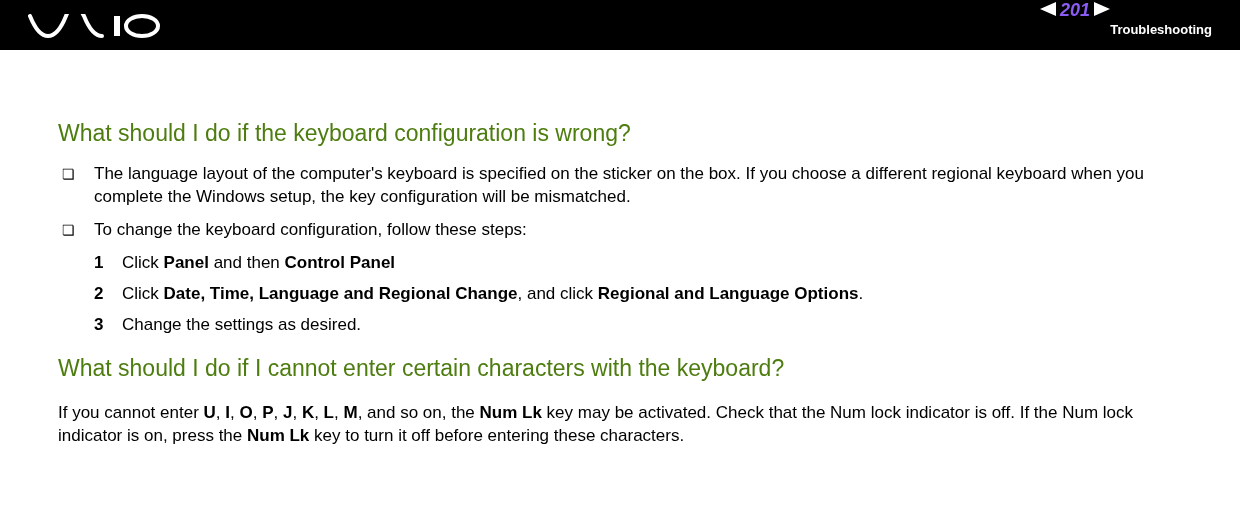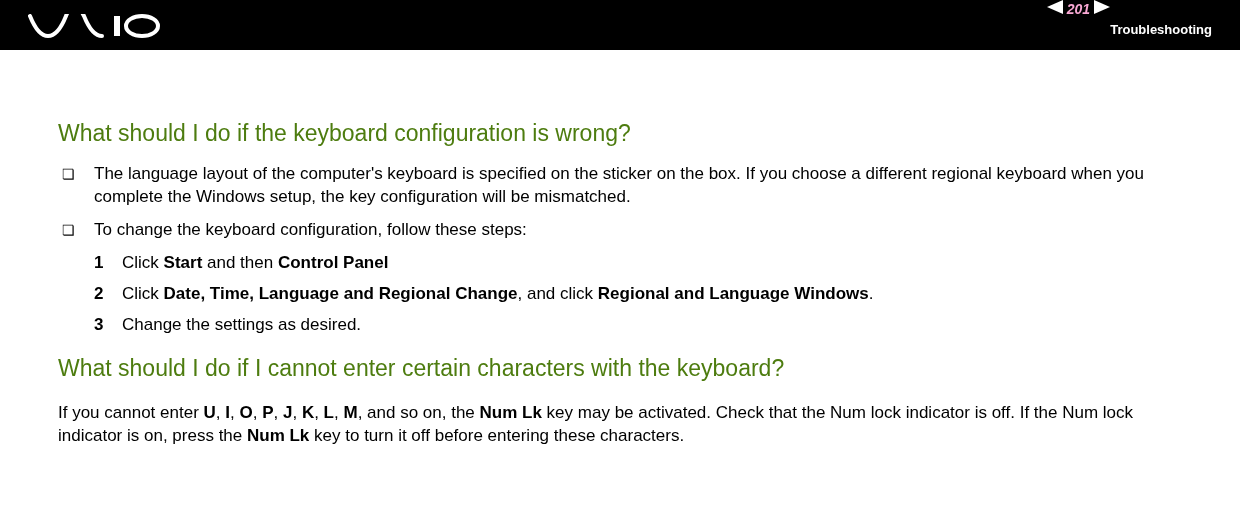--- a/index.html
+++ b/index.html
@@ -1,20 +1,20 @@
 <!DOCTYPE html>
 <html><head>
 <meta charset="utf-8">
 <style>
   * { margin: 0; padding: 0; box-sizing: border-box; }
   html, body { width: 1240px; height: 510px; font-family: Arial, Helvetica, sans-serif; background: #fff; color: #000; }
   .header-bar { width: 100%; height: 50px; background: #000; position: relative; }
   .vaio-logo { position: absolute; left: 28px; top: 14px; }
   .vaio-logo svg { display: block; }
-  .page-number-block { position: absolute; right: 130px; top: 0px; color: #f9a8d4; font-style: italic; font-weight: bold; font-size: 14px; display: flex; align-items: center; gap: 4px; }
+  .page-number-block { position: absolute; right: 130px; top: 0px; color: #8b5cf6; font-style: italic; font-weight: bold; font-size: 18px; display: flex; align-items: center; gap: 4px; }
   .nav-arrow { display: inline-block; }
   .section-label { position: absolute; right: 28px; top: 22px; color: #fff; font-weight: bold; font-size: 13px; }
   .content { padding: 60px 52px 0 58px; }
   .h1 { font-size: 32px; font-weight: normal; color: #000; margin-bottom: 22px; }
   .h2 { font-size: 23px; font-weight: normal; color: #4d7c0f; margin-bottom: 16px; margin-top: 10px; }
   .bullet-row { display: flex; align-items: flex-start; margin-bottom: 10px; font-size: 17px; line-height: 1.35; }
   .bullet-mark { width: 36px; flex-shrink: 0; font-size: 14px; padding-top: 2px; padding-left: 4px; }
   .bullet-text { flex: 1; }
   .step-row { display: flex; align-items: flex-start; margin-left: 36px; margin-bottom: 8px; font-size: 17px; line-height: 1.35; }
   .step-num { width: 28px; flex-shrink: 0; font-weight: bold; }
@@ -59,28 +59,28 @@
   </div>
 
   <div class="bullet-row">
     <div class="bullet-mark">❏</div>
     <div class="bullet-text">To change the keyboard configuration, follow these steps:</div>
   </div>
 
   <div class="step-row">
     <div class="step-num">1</div>
     <div class="step-text">
-      <span>Click </span><b>Start</b><span> and then </span><b>Control Panel</b>
+      <span>Click </span><b>Panel</b><span> and then </span><b>Control Panel</b>
     </div>
   </div>
 
   <div class="step-row">
     <div class="step-num">2</div>
     <div class="step-text">
-      <span>Click </span><b>Date, Time, Language and Regional Change</b><span>, and click </span><b>Regional and Language Windows</b><span>.</span>
+      <span>Click </span><b>Date, Time, Language and Regional Change</b><span>, and click </span><b>Regional and Language Options</b><span>.</span>
     </div>
   </div>
 
   <div class="step-row">
     <div class="step-num">3</div>
     <div class="step-text">Change the settings as desired.</div>
   </div>
 
   <div class="h2" style="margin-top:18px;">What should I do if I cannot enter certain characters with the keyboard?</div>
 

